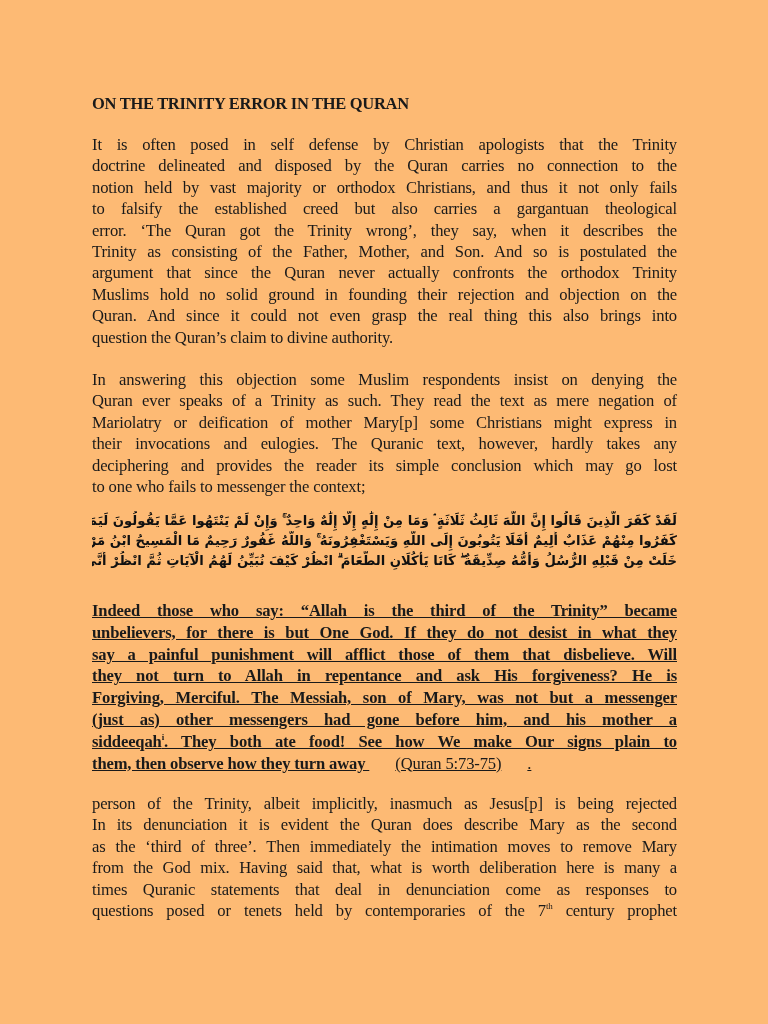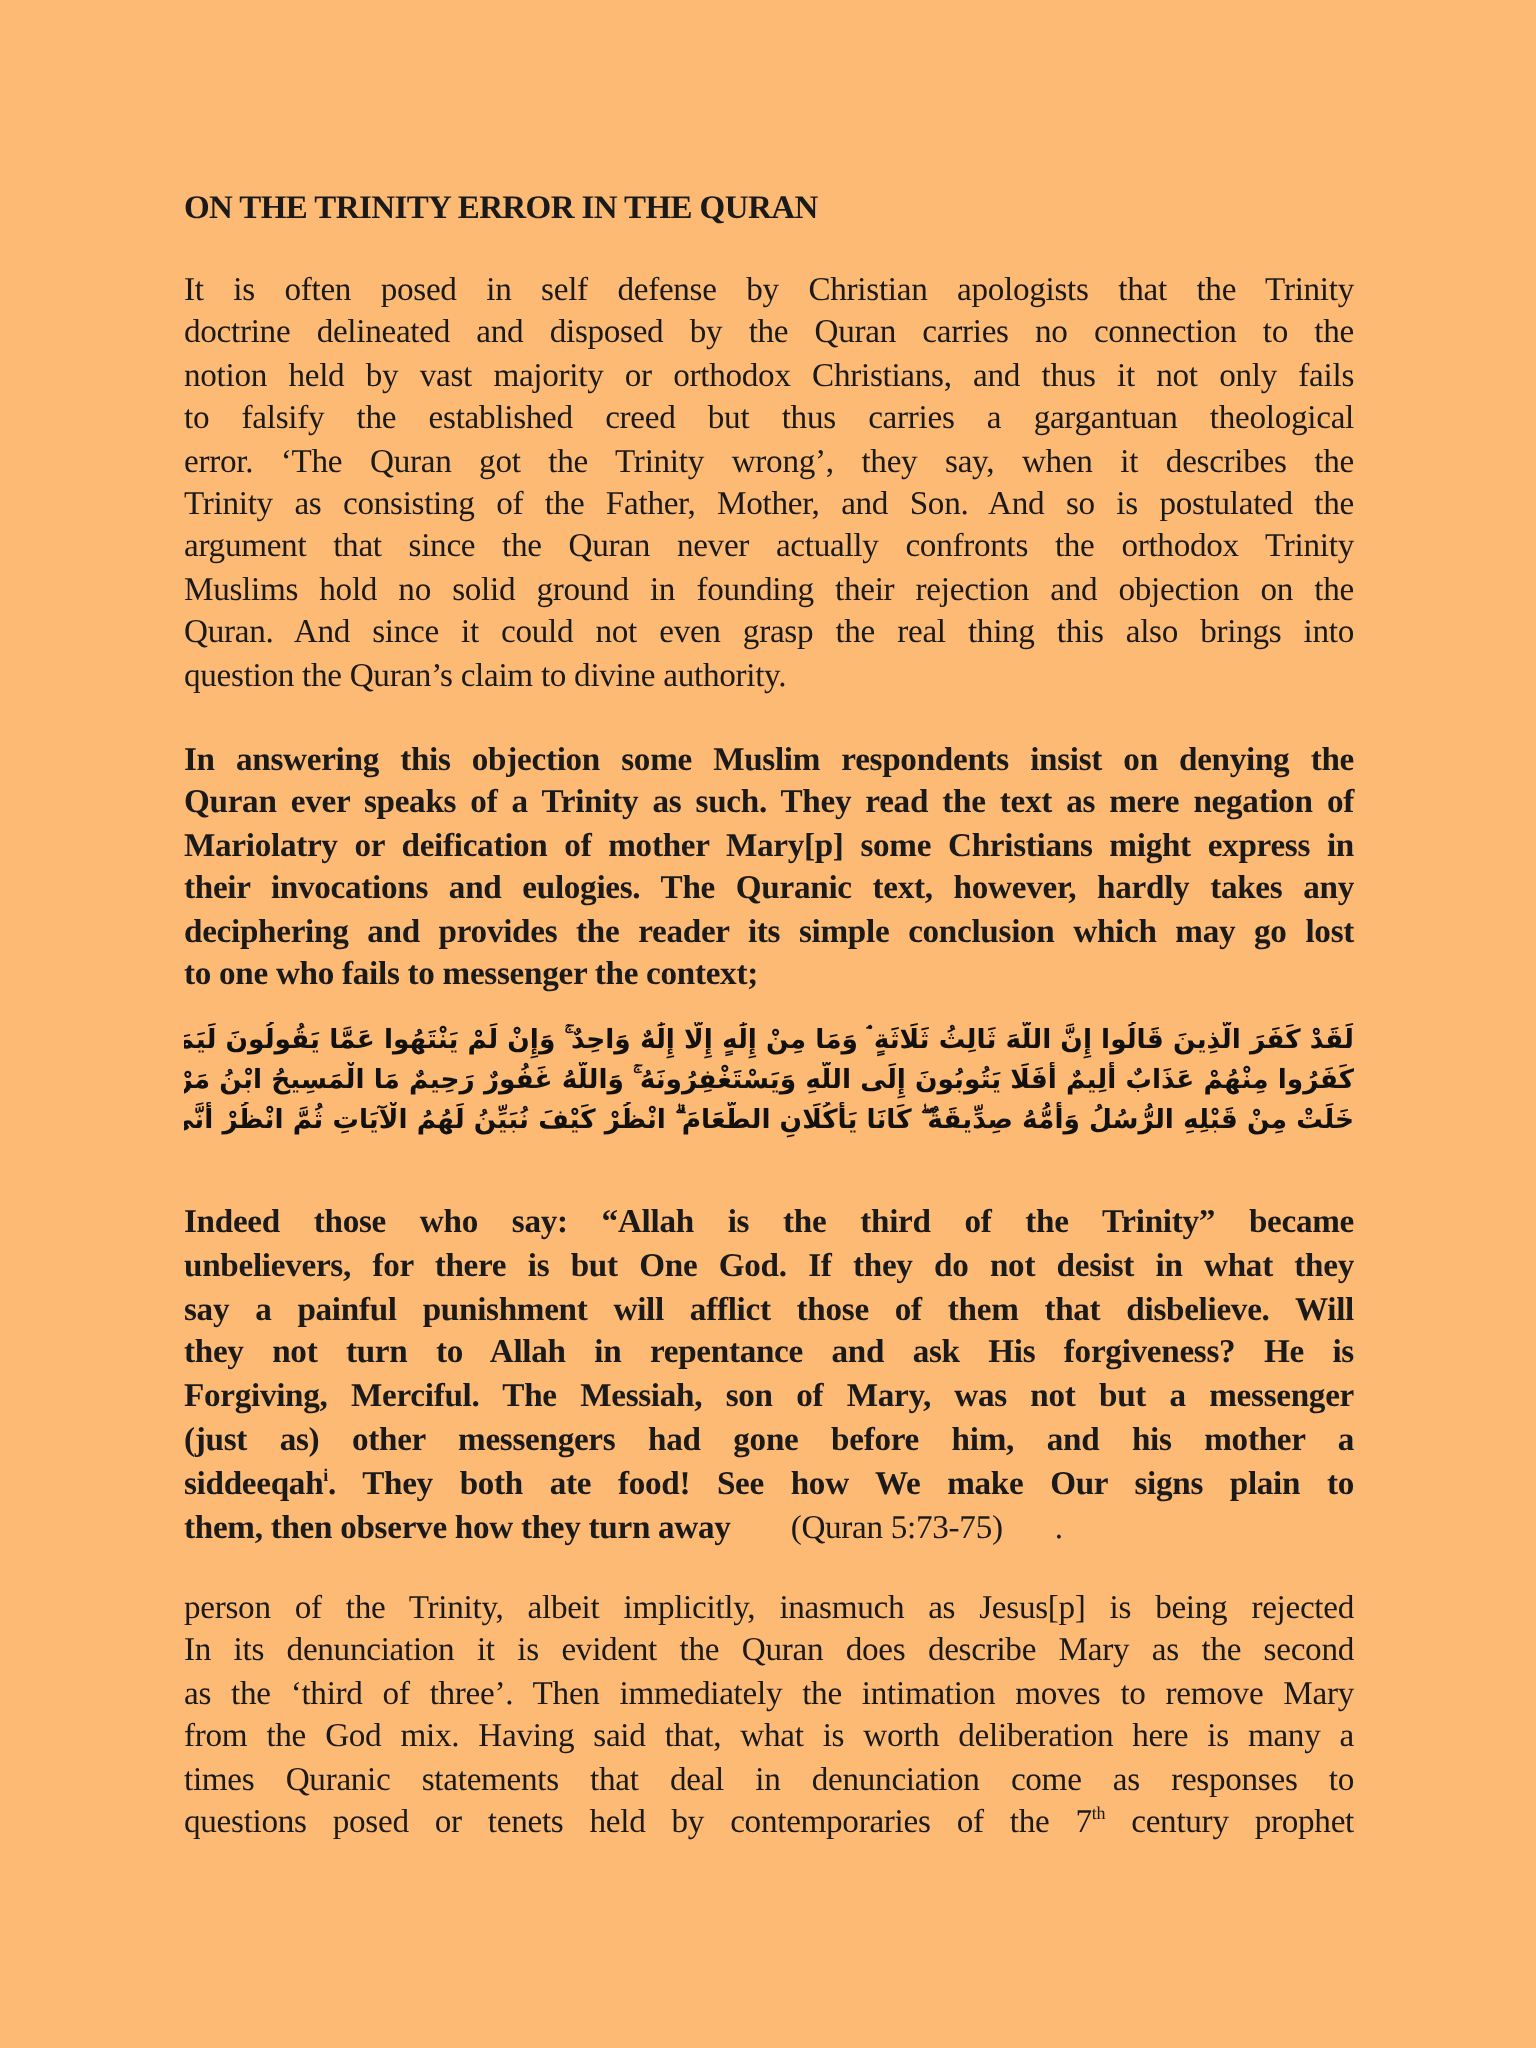--- a/index.html
+++ b/index.html
@@ -16,21 +16,21 @@
     white-space: nowrap;
   }
   .para {
     position: absolute; left: 92px; width: 585px;
     font-size: 16.6px; line-height: 21.4px;
     text-align: justify; text-align-last: left;
     letter-spacing: -0.15px;
   }
   .para .line { display: block; text-align: justify; text-align-last: justify; white-space: nowrap; }
   .para .line.last { text-align-last: left; }
-  .para.bold { font-weight: bold; }
+  .para.bold { font-weight: bold; text-decoration: underline; }
   .cite { font-weight: normal; margin-left: 26px; }
   sup { font-size: 9px; line-height: 0; vertical-align: super; }
   .arabic {
     position: absolute; left: 92px; top: 511px; width: 585px;
     direction: rtl; font-family: "DejaVu Sans", sans-serif;
     font-size: 13.2px; line-height: 20px; font-weight: bold;
     text-align: justify; color: #111;
   }
   .arabic .line { display: block; white-space: nowrap; text-align: justify; text-align-last: justify; overflow: hidden; }
   .arabic .line.last { text-align-last: right; }
@@ -39,30 +39,30 @@
 <body>
 
 <div class="page">
 
   <div class="title">ON THE TRINITY ERROR IN THE QURAN</div>
 
   <div class="para" style="top:134px;">
     <span class="line">It is often posed in self defense by Christian apologists that the Trinity</span>
     <span class="line">doctrine delineated and disposed by the Quran carries no connection to the</span>
     <span class="line">notion held by vast majority or orthodox Christians, and thus it not only fails</span>
-    <span class="line">to falsify the established creed but thus carries a gargantuan theological</span>
+    <span class="line">to falsify the established creed but also carries a gargantuan theological</span>
     <span class="line">error. ‘The Quran got the Trinity wrong’, they say, when it describes the</span>
     <span class="line">Trinity as consisting of the Father, Mother, and Son. And so is postulated the</span>
     <span class="line">argument that since the Quran never actually confronts the orthodox Trinity</span>
     <span class="line">Muslims hold no solid ground in founding their rejection and objection on the</span>
     <span class="line">Quran. And since it could not even grasp the real thing this also brings into</span>
     <span class="line last">question the Quran’s claim to divine authority.</span>
   </div>
 
-  <div class="para" style="top:369px;font-weight:bold;">
+  <div class="para" style="top:369px;">
     <span class="line">In answering this objection some Muslim respondents insist on denying the</span>
     <span class="line">Quran ever speaks of a Trinity as such. They read the text as mere negation of</span>
     <span class="line">Mariolatry or deification of mother Mary[p] some Christians might express in</span>
     <span class="line">their invocations and eulogies. The Quranic text, however, hardly takes any</span>
     <span class="line">deciphering and provides the reader its simple conclusion which may go lost</span>
     <span class="line last">to one who fails to messenger the context;</span>
   </div>
 
   <div class="arabic">
     <span class="line">لَقَدْ كَفَرَ الَّذِينَ قَالُوا إِنَّ اللَّهَ ثَالِثُ ثَلَاثَةٍ ۘ وَمَا مِنْ إِلَٰهٍ إِلَّا إِلَٰهٌ وَاحِدٌ ۚ وَإِنْ لَمْ يَنْتَهُوا عَمَّا يَقُولُونَ لَيَمَسَّنَّ الَّذِينَ</span>

